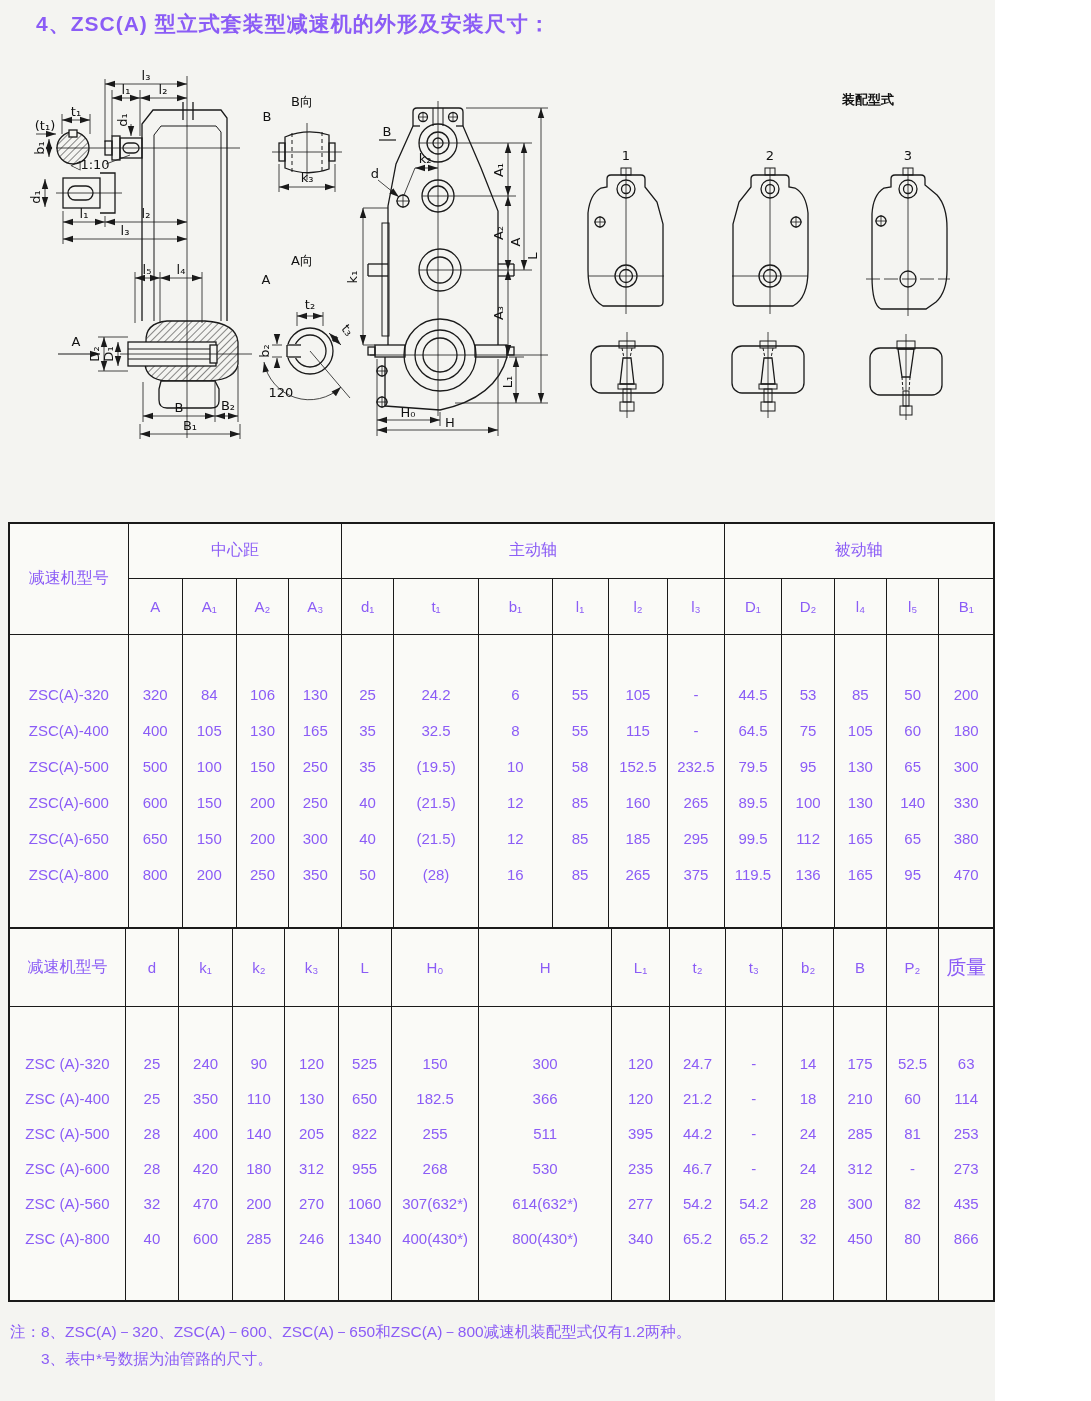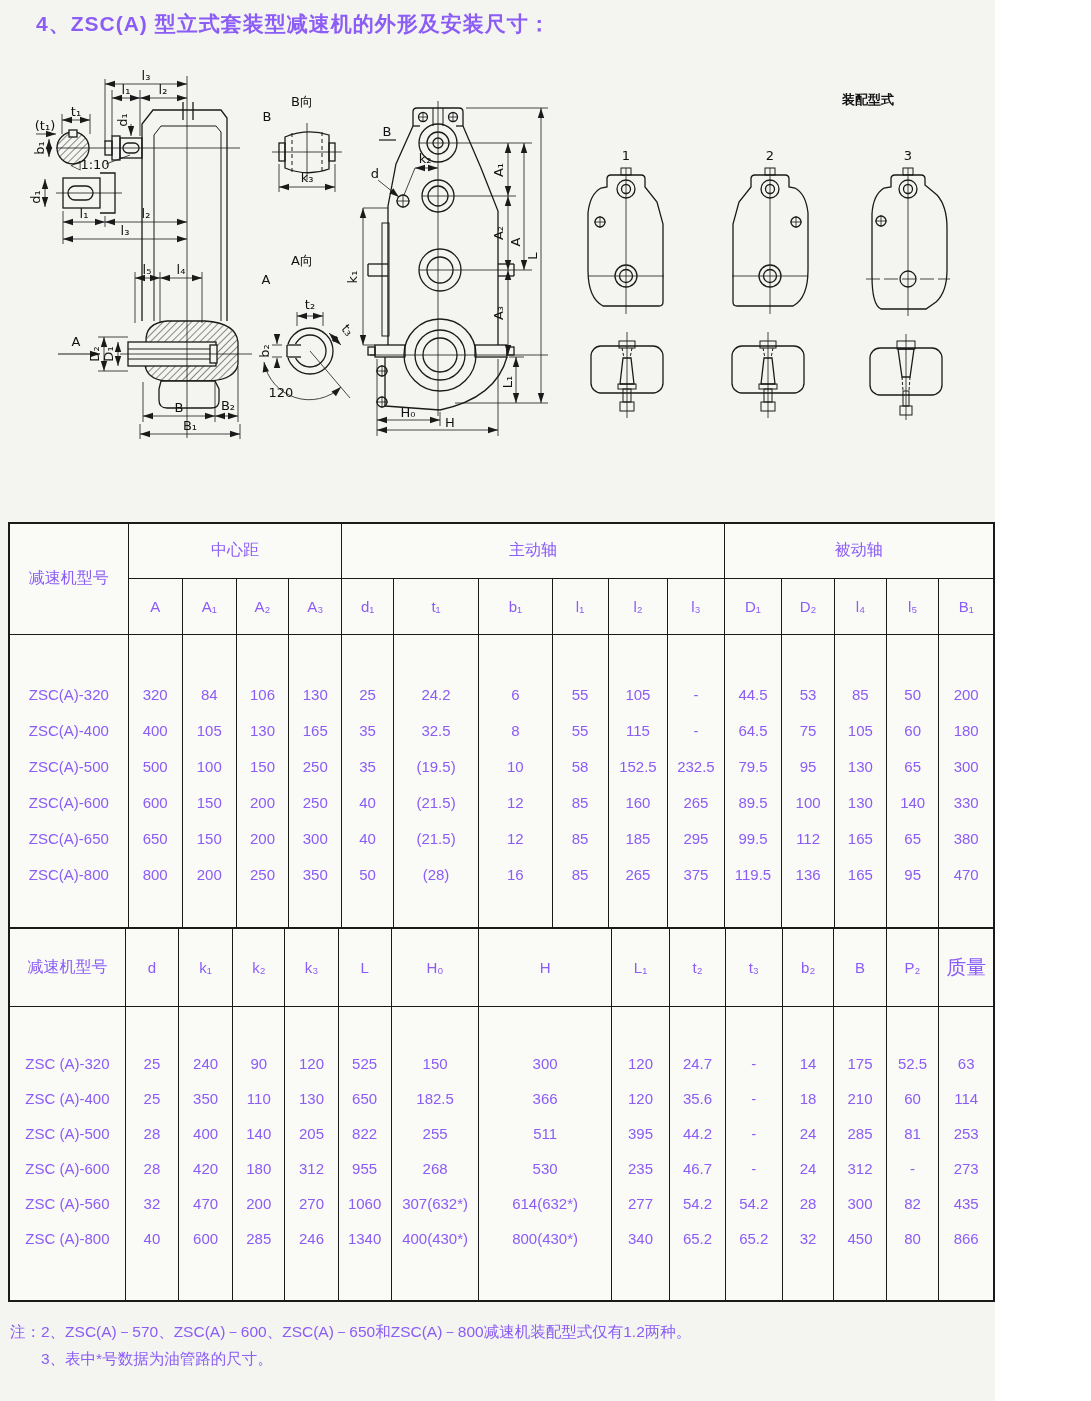--- a/index.html
+++ b/index.html
@@ -626,21 +626,21 @@
     <tr style="height:35px">
       <td>ZSC (A)-400</td>
           <td>25</td>
           <td>350</td>
           <td>110</td>
           <td>130</td>
           <td>650</td>
           <td>182.5</td>
           <td colspan="2">366</td>
           <td>120</td>
-          <td>35.6</td>
+          <td>21.2</td>
           <td>-</td>
           <td>18</td>
           <td>210</td>
           <td>60</td>
           <td>114</td>
     </tr>
     <tr style="height:35px">
       <td>ZSC (A)-500</td>
           <td>28</td>
           <td>400</td>
@@ -724,18 +724,18 @@
           <td></td>
           <td></td>
           <td></td>
     </tr>
   </tbody>
     </table>
 
   <div class="notes">
     <span class="prefix">注：</span>
     <div>
-      <div>2、ZSC(A)－570、ZSC(A)－600、ZSC(A)－650和ZSC(A)－800减速机装配型式仅有1.2两种。</div>
+      <div>8、ZSC(A)－320、ZSC(A)－600、ZSC(A)－650和ZSC(A)－800减速机装配型式仅有1.2两种。</div>
       <div>3、表中*号数据为油管路的尺寸。</div>
     </div>
   </div>
 
 </div>
 
 </body></html>

